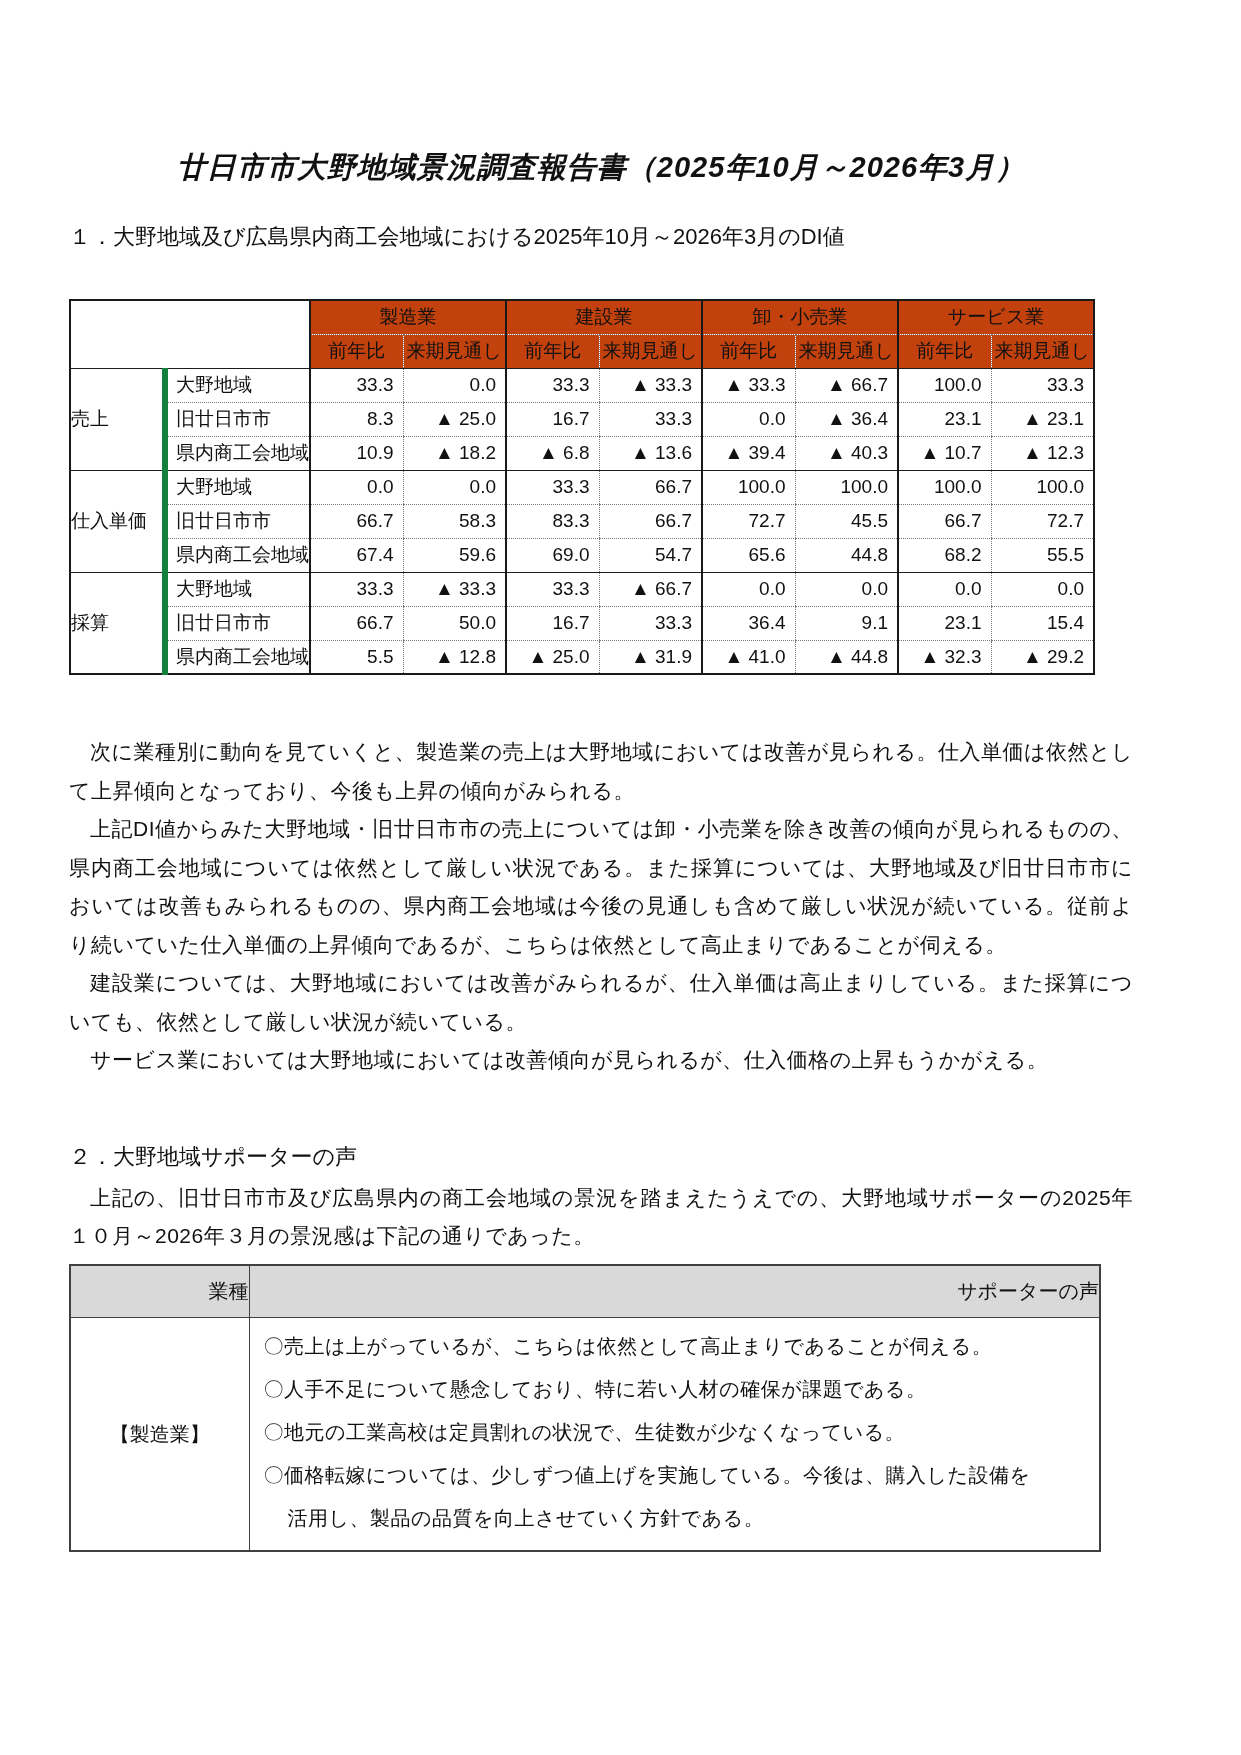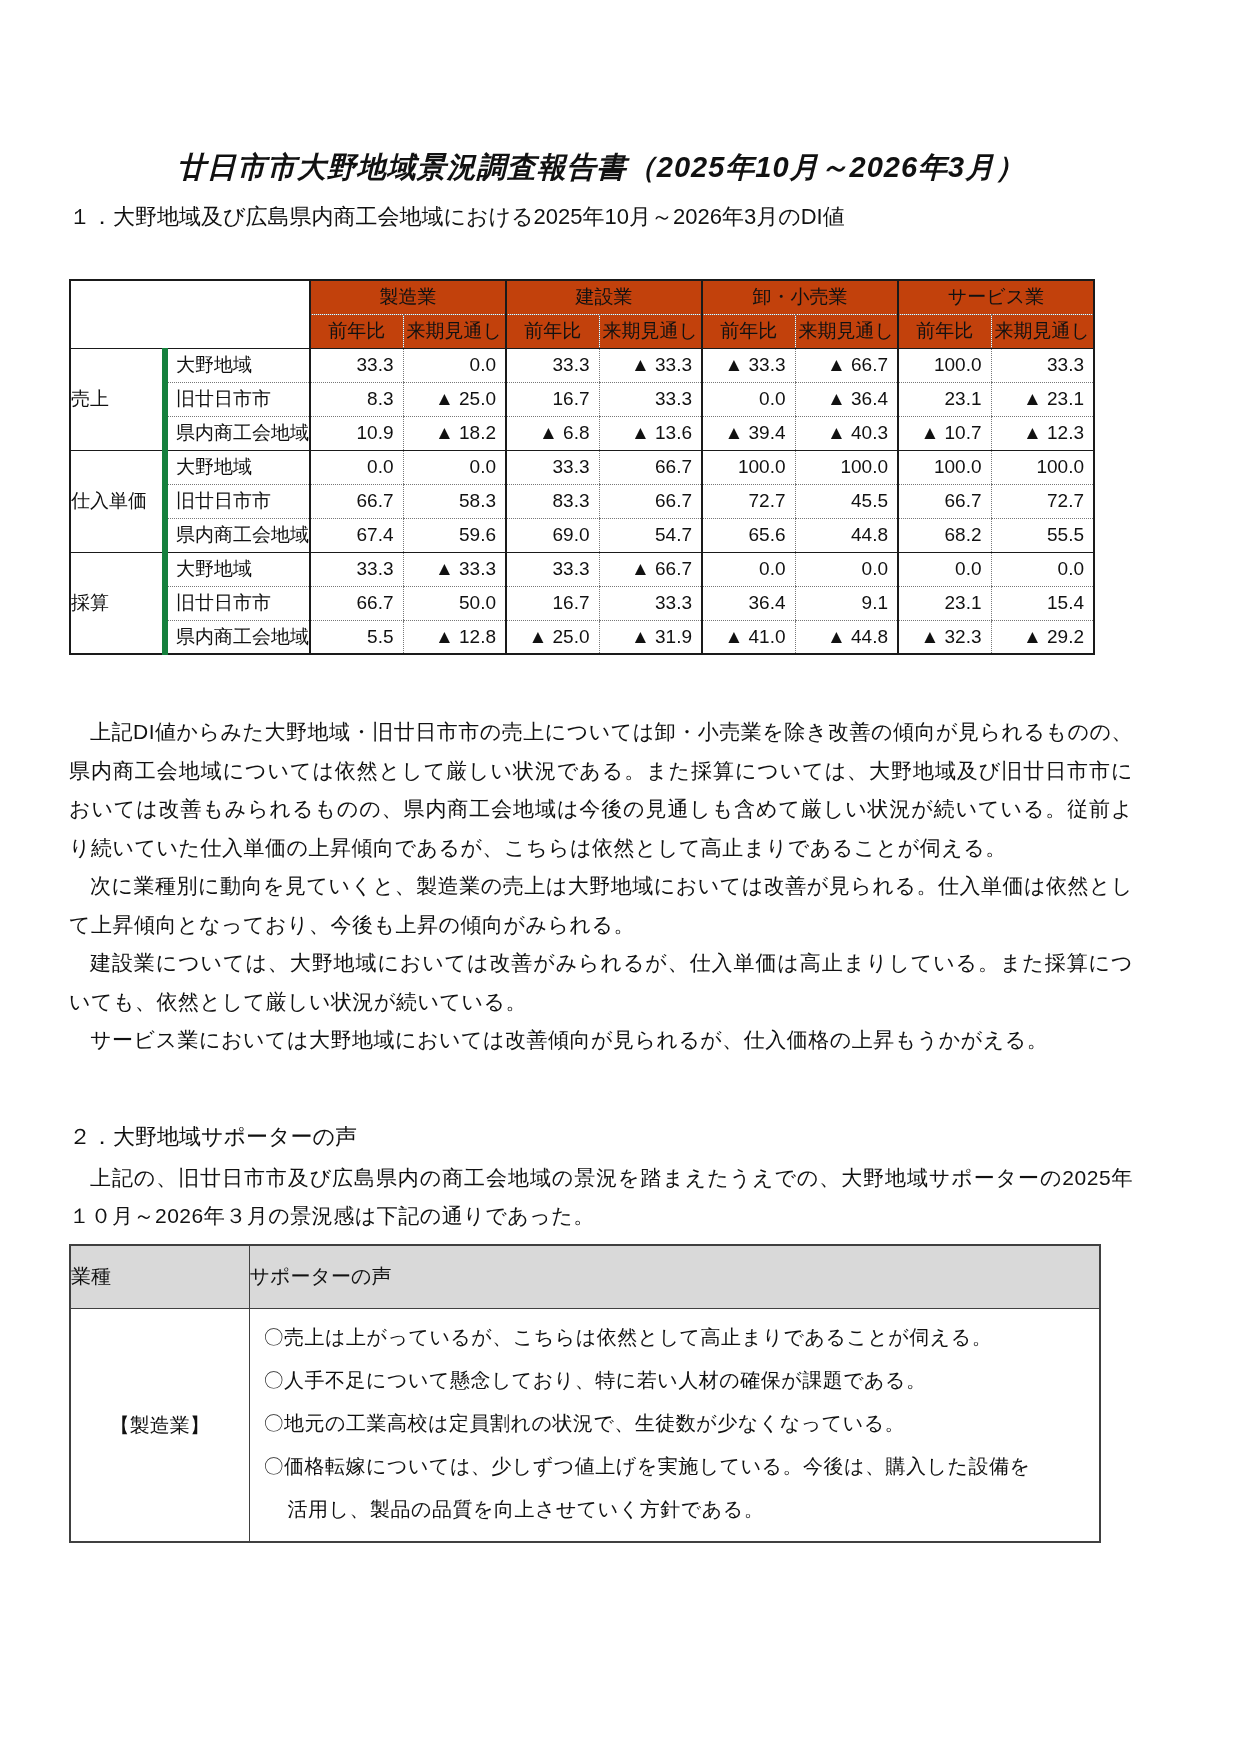--- a/index.html
+++ b/index.html
@@ -8,21 +8,21 @@
     width:1241px; height:1755px; overflow:hidden;
     color:#111; font-family:"Liberation Sans","DejaVu Sans",sans-serif;
   }
   .page { width:1241px; height:1755px; padding:146px 108px 0 69px; }
 
   
   .title {
     text-align:center; font-size:29px; font-weight:bold; font-style:italic;
     letter-spacing:1px; line-height:42px;
   }
-  .sec-heading { margin-top:12px; font-size:22px; line-height:33px; font-weight:normal; }
+  .sec-heading { margin-top:32px; font-size:22px; line-height:33px; font-weight:normal; }
   .sec-heading .line2 { padding-left:15px; }
 
   
   table.di {
     margin-top:46px; border-collapse:collapse; table-layout:fixed;
     width:1024px; font-size:19px;
   }
   table.di td, table.di th { font-weight:normal; vertical-align:middle; overflow:hidden; white-space:nowrap; }
   table.di tr { height:34px; }
   table.di { border:2px solid #1a1a1a; }
@@ -48,21 +48,21 @@
   }
   .sec2 { margin-top:60px; margin-bottom:6px; }
 
   
   table.voice {
     margin-top:8px; border-collapse:collapse; table-layout:fixed;
     width:1030px; border:2px solid #404040; font-size:20px;
   }
   table.voice th { font-weight:normal; }
   .voice-head th {
-    background:#D9D9D9; height:64px; text-align:left; vertical-align:middle;
+    background:#D9D9D9; height:53px; text-align:right; vertical-align:middle;
     border:1.5px solid #404040;
   }
   .voice-body th {
     text-align:center; vertical-align:middle; border-right:1.5px solid #404040;
   }
   .voice-body td { padding:7px 12px 10px 14px; vertical-align:top; }
   .vline { line-height:43px; text-align:justify; letter-spacing:0.5px; }
   .vline.indent { padding-left:1.2em; }
 </style>
 </head>
@@ -209,22 +209,22 @@
       <td class="num sub">▲ 31.9</td>
       <td class="num grp">▲ 41.0</td>
       <td class="num sub">▲ 44.8</td>
       <td class="num grp">▲ 32.3</td>
       <td class="num sub">▲ 29.2</td>
     </tr>
   </tbody>
     </table>
 
   <div class="analysis">
+    <p>次に業種別に動向を見ていくと、製造業の売上は大野地域においては改善が見られる。仕入単価は依然として上昇傾向となっており、今後も上昇の傾向がみられる。</p>
     <p>上記DI値からみた大野地域・旧廿日市市の売上については卸・小売業を除き改善の傾向が見られるものの、県内商工会地域については依然として厳しい状況である。また採算については、大野地域及び旧廿日市市においては改善もみられるものの、県内商工会地域は今後の見通しも含めて厳しい状況が続いている。従前より続いていた仕入単価の上昇傾向であるが、こちらは依然として高止まりであることが伺える。</p>
-    <p>次に業種別に動向を見ていくと、製造業の売上は大野地域においては改善が見られる。仕入単価は依然として上昇傾向となっており、今後も上昇の傾向がみられる。</p>
     <p>建設業については、大野地域においては改善がみられるが、仕入単価は高止まりしている。また採算についても、依然として厳しい状況が続いている。</p>
     <p>サービス業においては大野地域においては改善傾向が見られるが、仕入価格の上昇もうかがえる。</p>
   </div>
 
   <div class="sec-heading sec2">２．大野地域サポーターの声</div>
   <p class="intro">上記の、旧廿日市市及び広島県内の商工会地域の景況を踏まえたうえでの、大野地域サポーターの2025年１０月～2026年３月の景況感は下記の通りであった。</p>
 
   <table class="voice">
     <colgroup>
         <col style="width:179px">

